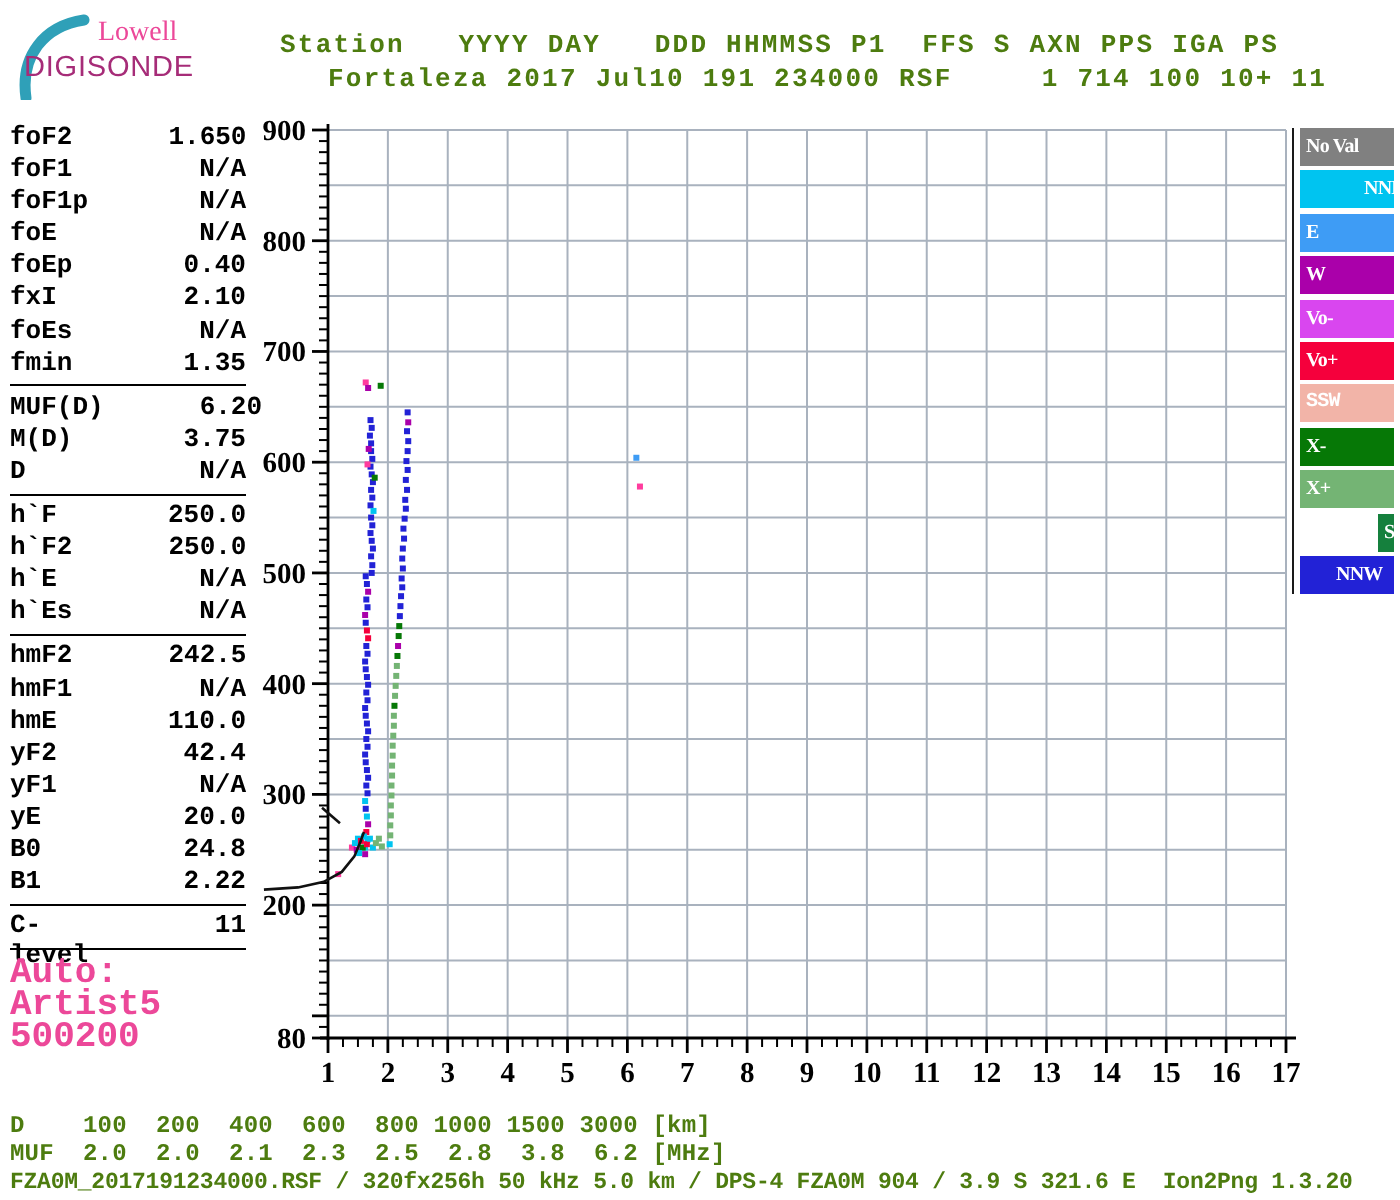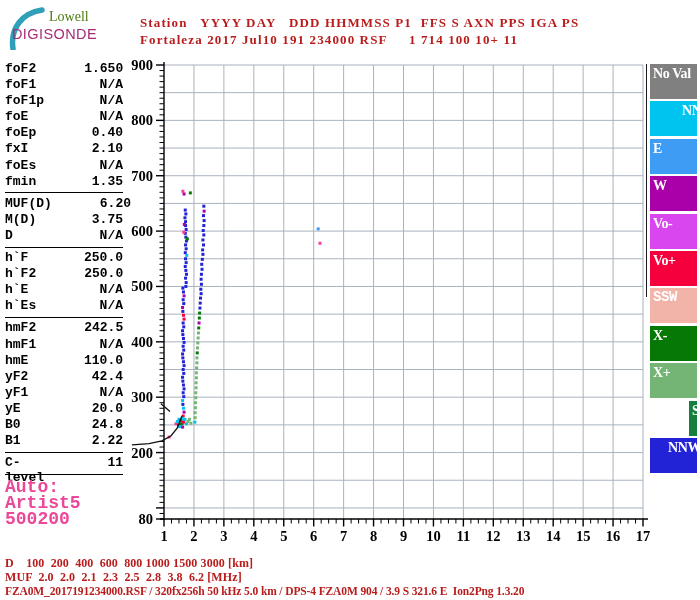--- a/index.html
+++ b/index.html
@@ -1,42 +1,42 @@
 <!DOCTYPE html>
 <html><head>
 <meta charset="utf-8">
 <style>
   html,body{margin:0;padding:0;background:#fff;}
   .page{position:relative;width:700px;height:600px;background:#ffffff;overflow:hidden;
         font-family:"Liberation Sans",sans-serif;}
-  .mono{font-family:Liberation Serif, serif;font-weight:bold;color:#b91c1c;}
+  .mono{font-family:Liberation Mono, monospace;font-weight:bold;color:#4d7c0f;}
   .pre{white-space:pre;margin:0;}
   
   .logo{position:absolute;left:5px;top:4px;width:120px;height:46px;}
   .logo svg{position:absolute;left:0;top:0;}
   .logo .lowell{position:absolute;left:44px;top:5px;font-family:"Liberation Serif","DejaVu Serif",serif;
-        font-size:14px;color:#4d7c0f;}
+        font-size:14px;color:#ec4899;}
   .logo .digisonde{position:absolute;left:7px;top:22px;font-size:14.5px;font-weight:normal;
         color:#a62c78;letter-spacing:0.4px;}
   
   .hdr{position:absolute;left:140px;font-size:13px;letter-spacing:1.12px;}
-  .hdr.l1{top:15px;} .hdr.l2{top:32px;}
+  .hdr.l1{top:15px;} .hdr.l2{top:32px;margin-left:24px;}
   
   #param-panel{position:absolute;left:5px;top:61px;width:118px;}
   .prow{display:flex;justify-content:space-between;height:16.1px;font-size:13px;
         font-family:"Liberation Mono","DejaVu Sans Mono",monospace;font-weight:bold;color:#000;gap:48px;}
   .prule{border:none;border-top:1.5px solid #000;margin:2.5px 0 2.5px 0;width:118px;}
   .pfoot{height:16.1px;font-size:18px;font-family:Liberation Mono, monospace;
         font-weight:bold;color:#ec4899;}
   
   #chart{position:absolute;left:0;top:0;}
   
   #legend{position:absolute;left:650px;top:64px;width:47px;}
-  .lg-item{height:35px;line-height:19.5px;margin-bottom:2.4px;padding-left:3px;
-        font-family:"Liberation Serif","DejaVu Serif",serif;font-weight:bold;font-size:14px;
+  .lg-item{height:19px;line-height:19.5px;margin-bottom:2.4px;padding-left:3px;
+        font-family:"Liberation Serif","DejaVu Serif",serif;font-weight:bold;font-size:10px;
         color:#ffffff;letter-spacing:-0.4px;box-sizing:border-box;}
   .legend-border{position:absolute;left:646px;top:64px;width:1px;height:233px;background:#1a1a1a;}
   
   .foot{position:absolute;left:5px;font-size:12px;letter-spacing:0.1px;}
   .foot.d{top:556px;} .foot.muf{top:570px;}
   .foot.status{top:585px;font-size:11.5px;letter-spacing:-0.12px;}
 </style>
 </head>
 <body>
 

